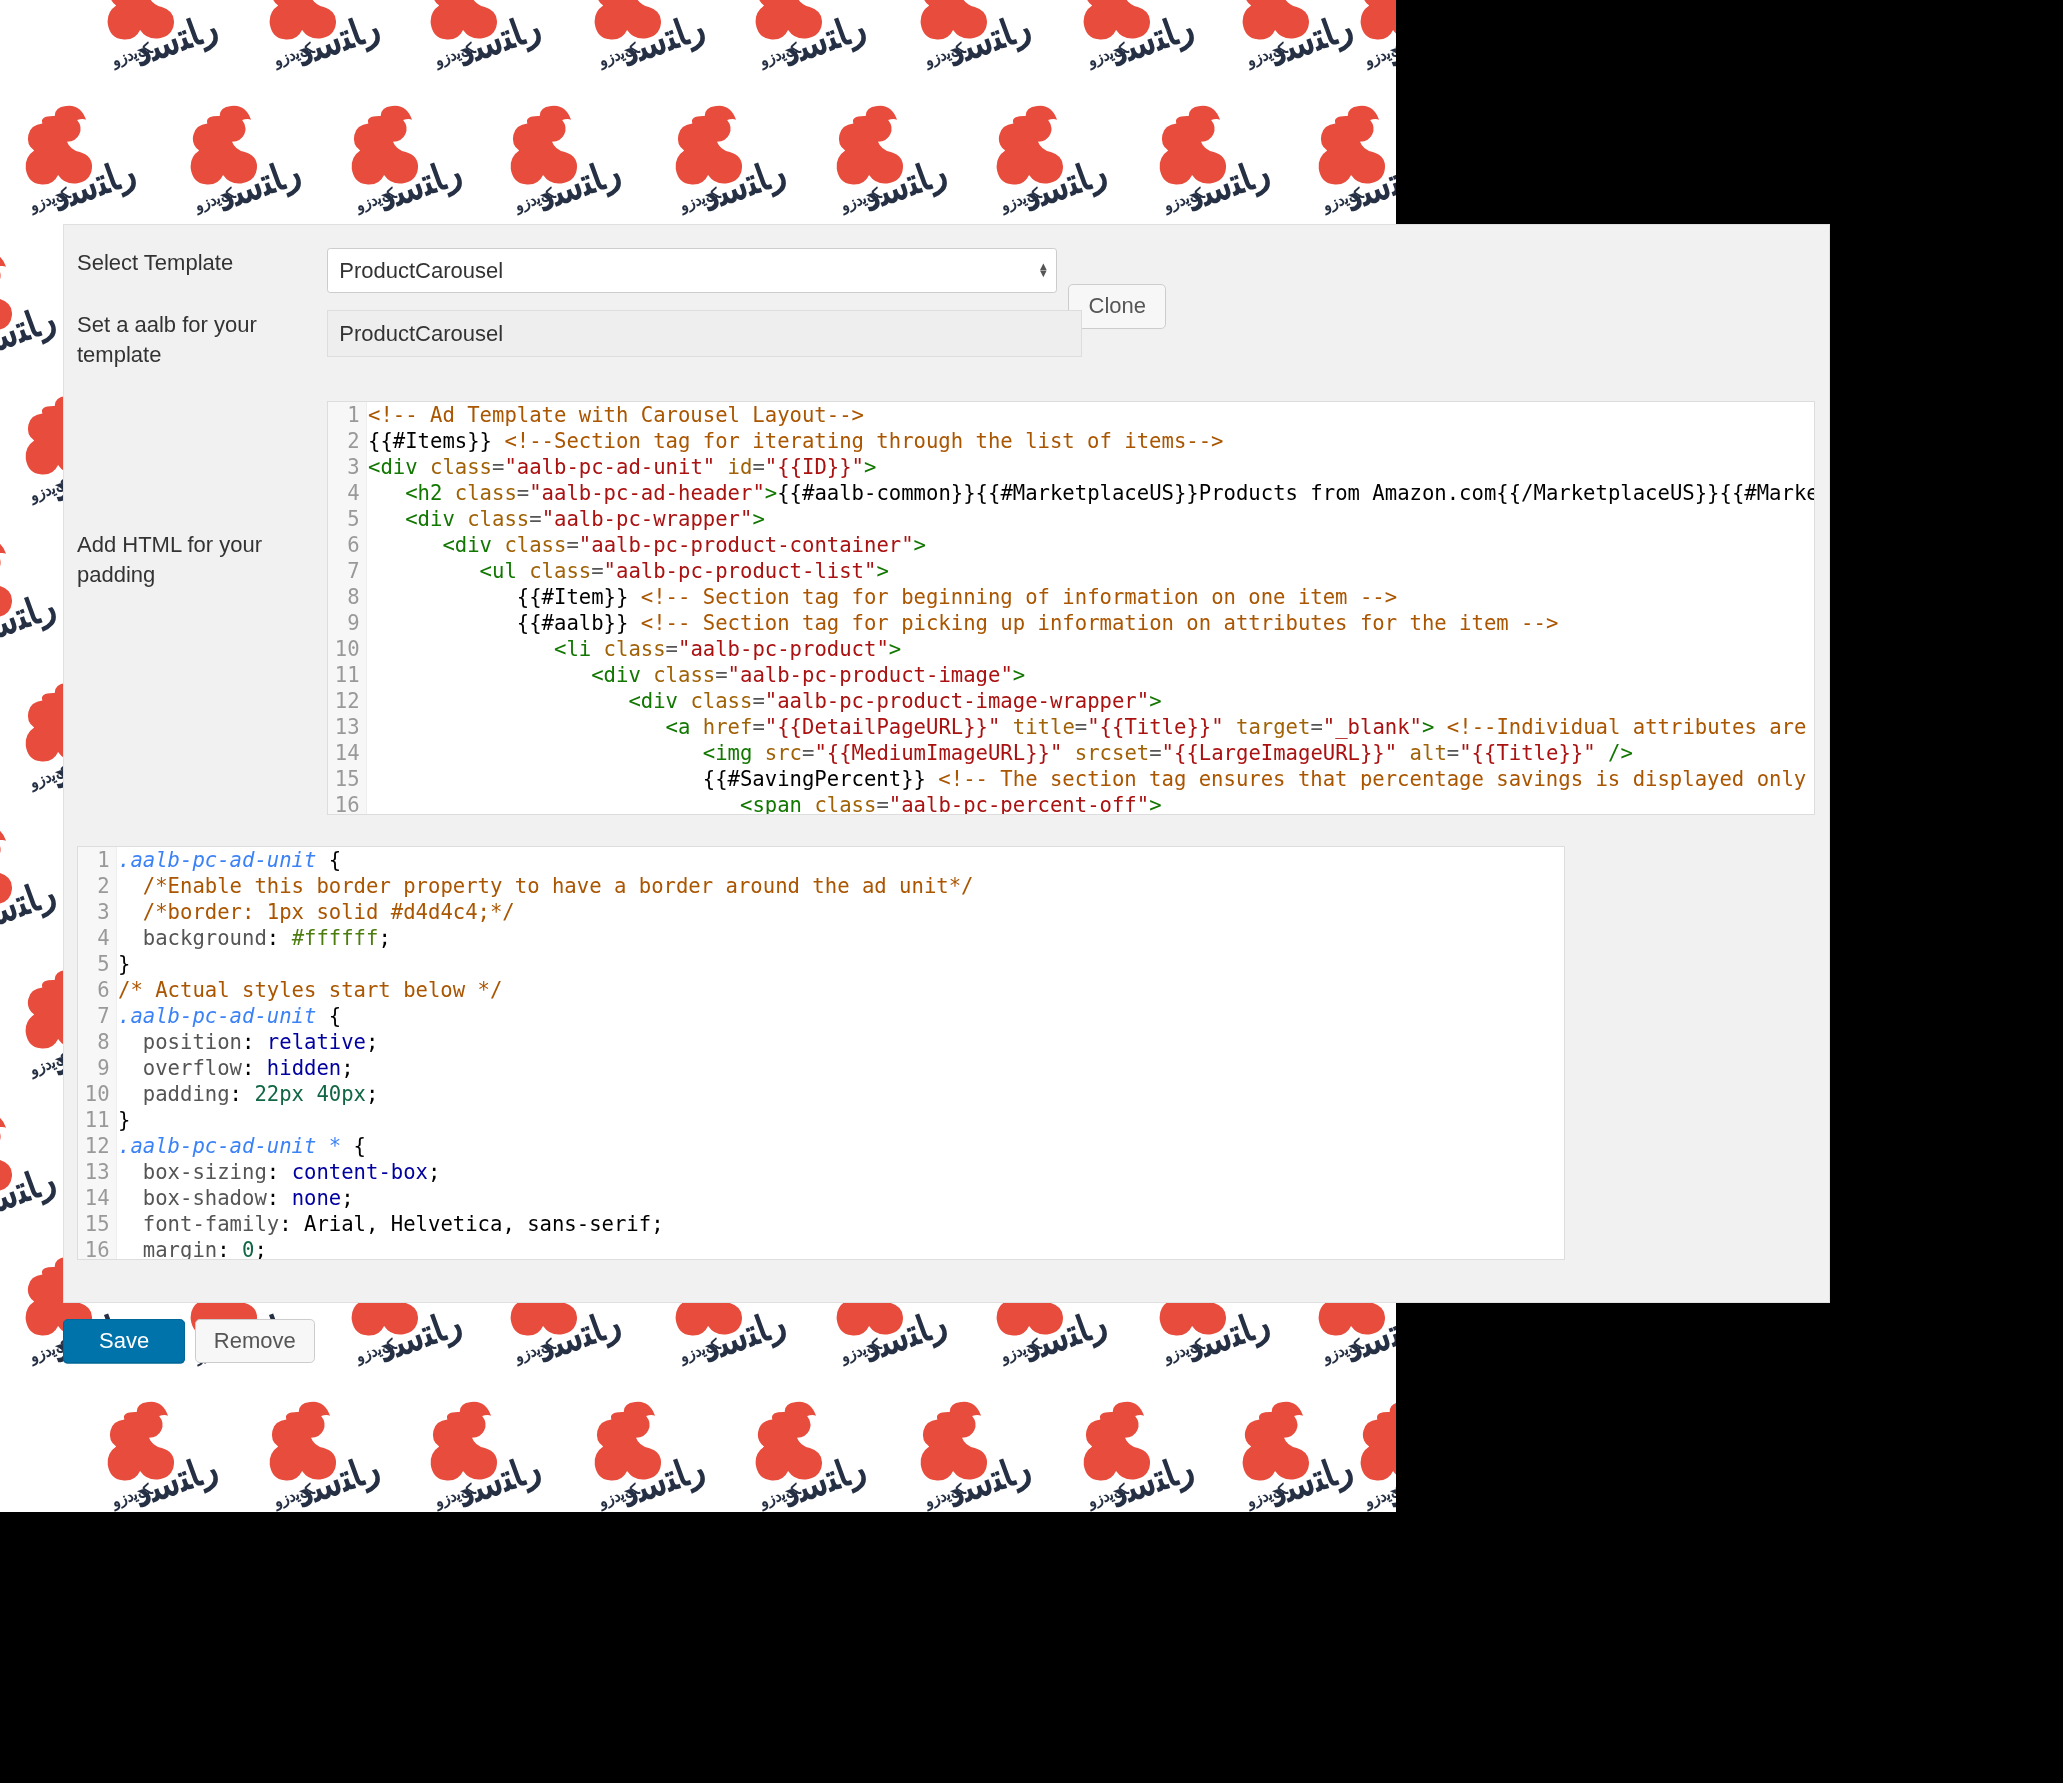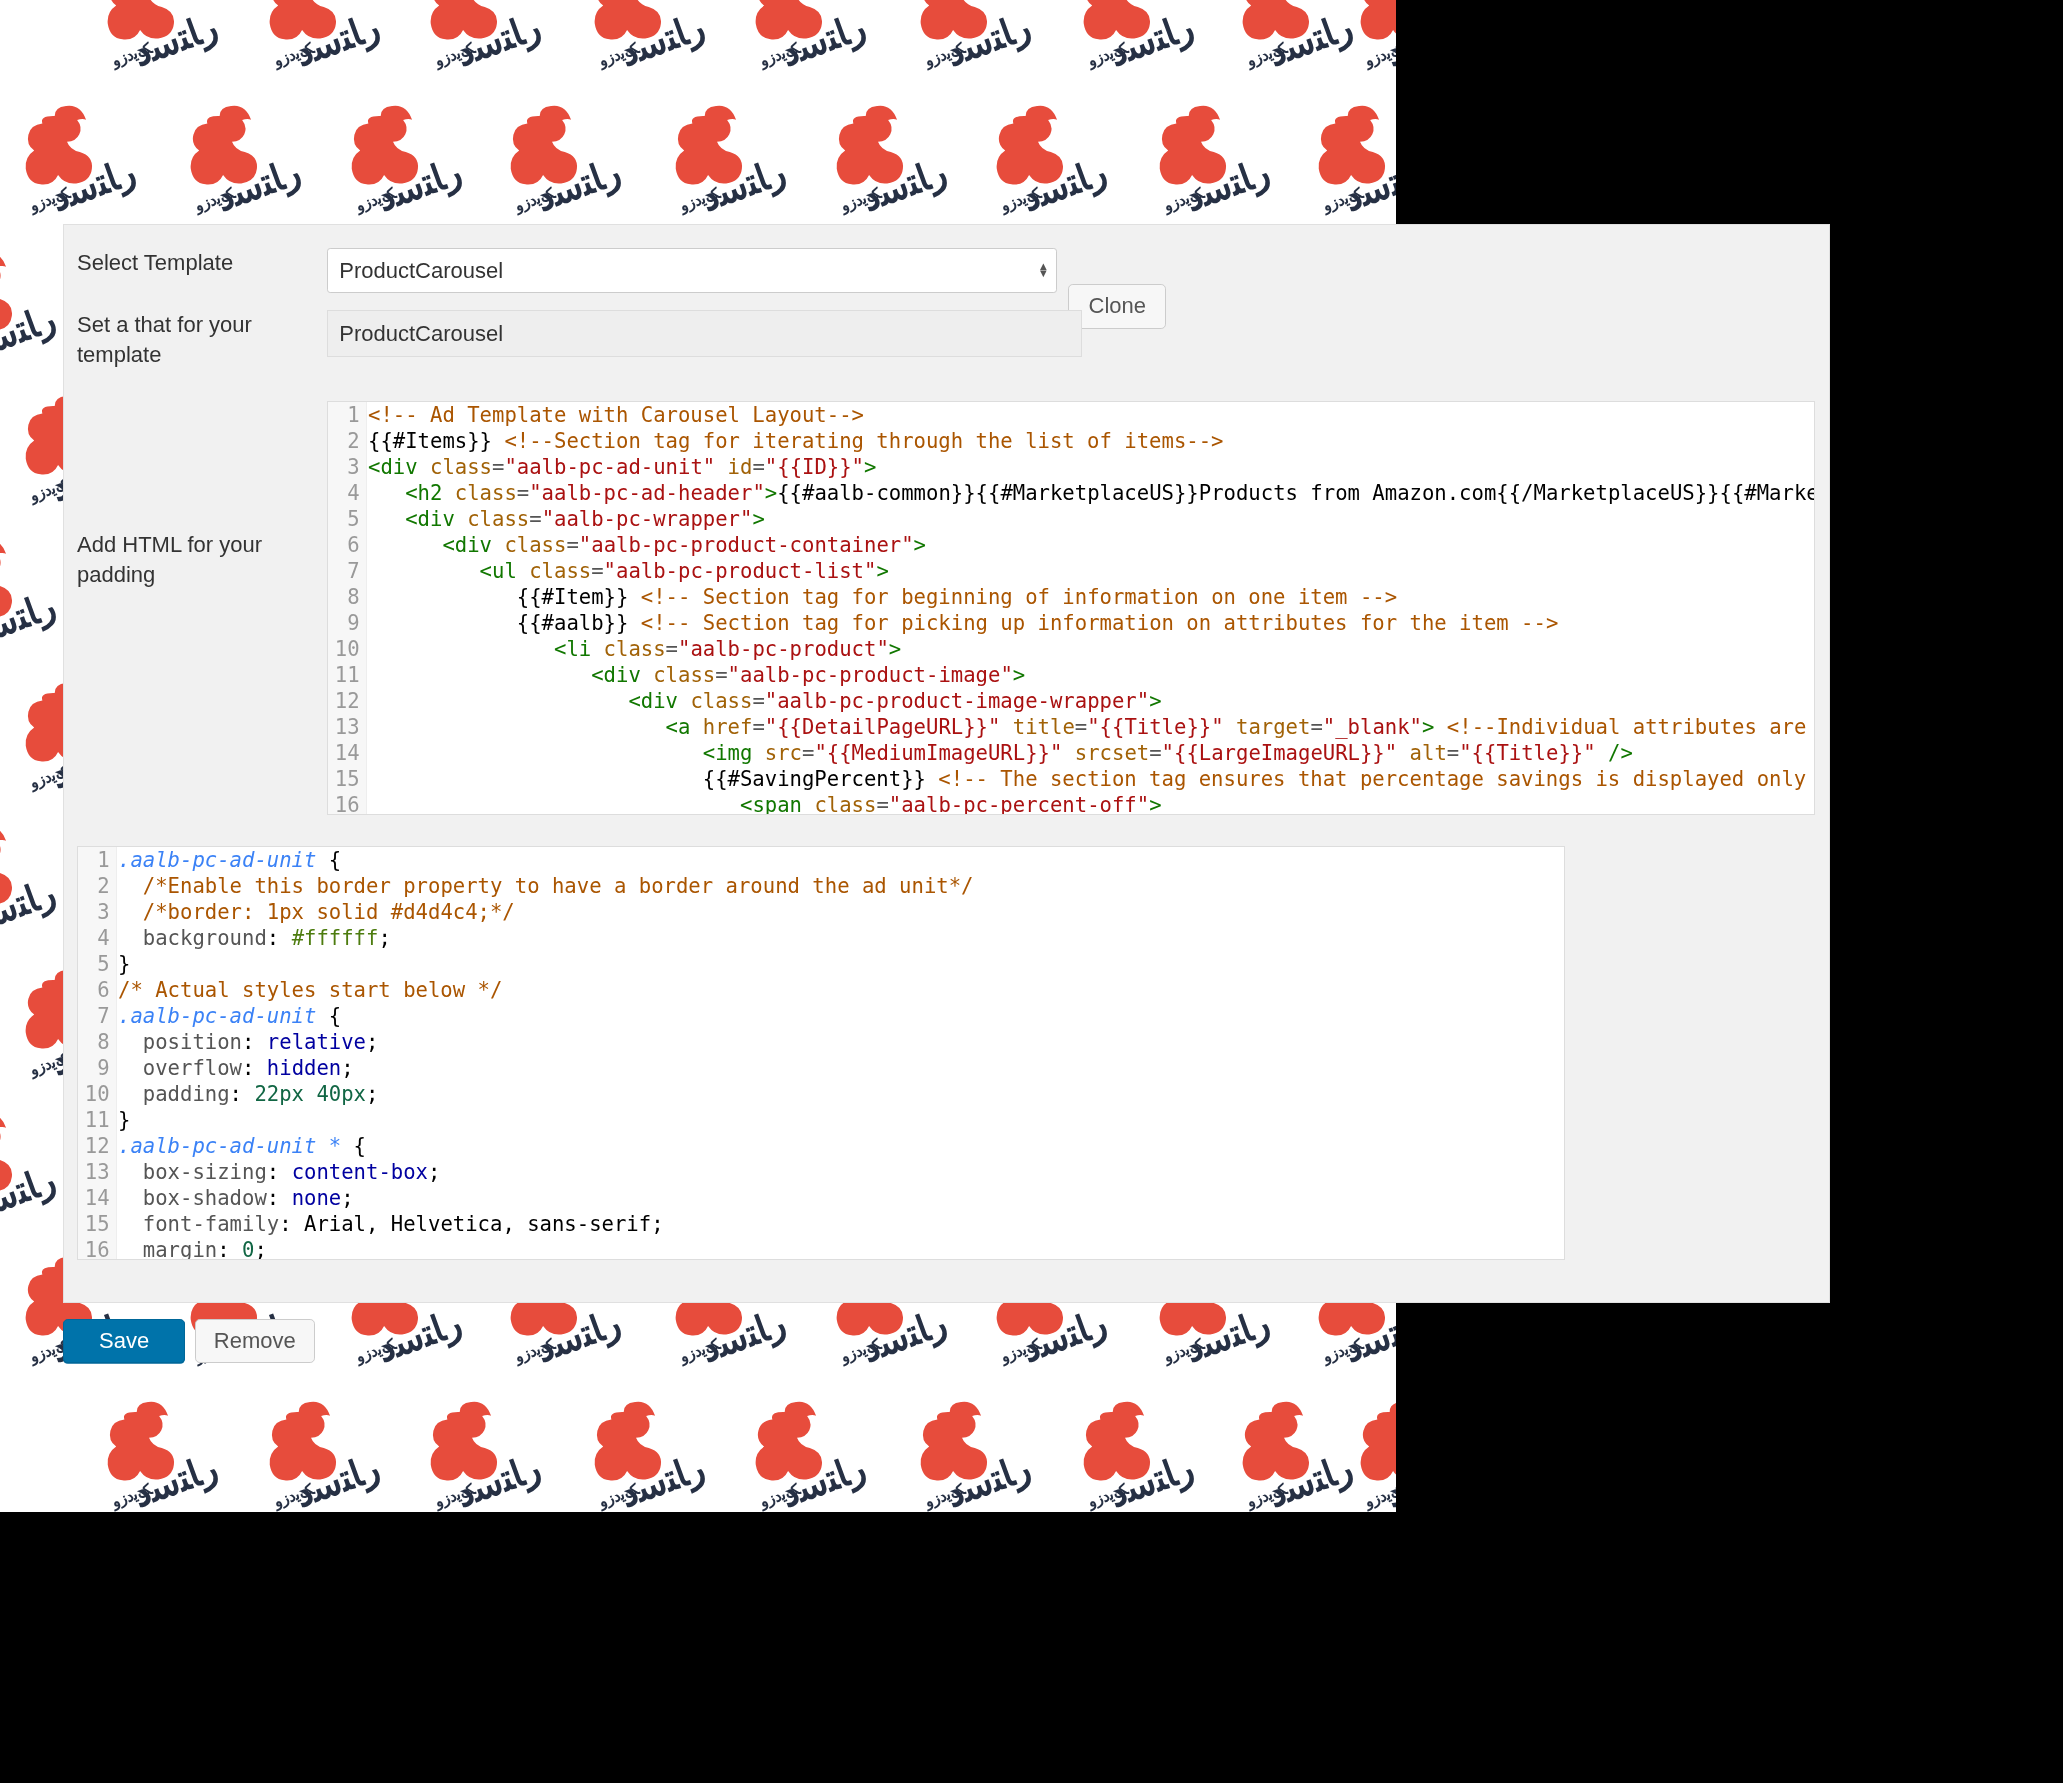--- a/index.html
+++ b/index.html
@@ -504,21 +504,21 @@
     <div class="select-wrap">
       <select class="template-select">
         <option>ProductCarousel</option>
       </select>
       <div class="select-arrows">▲<br>▼</div>
     </div>
     <button class="clone-btn">Clone</button>
   </div>
 
   <div class="form-row" style="top:85px;">
-    <div class="form-label">Set a that for your template</div>
+    <div class="form-label">Set a aalb for your template</div>
     <input class="name-input" readonly="" value="ProductCarousel" style="">
   </div>
 
   <div class="form-row" style="top:176px;">
     <div class="form-label" style="padding-top:129px;">Add HTML for your padding</div>
     <div class="code-editor" id="html-editor" style="width:1486px;height:412px;">
       <div class="gutter" id="html-gutter">
           <div>1</div>
           <div>2</div>
           <div>3</div>

